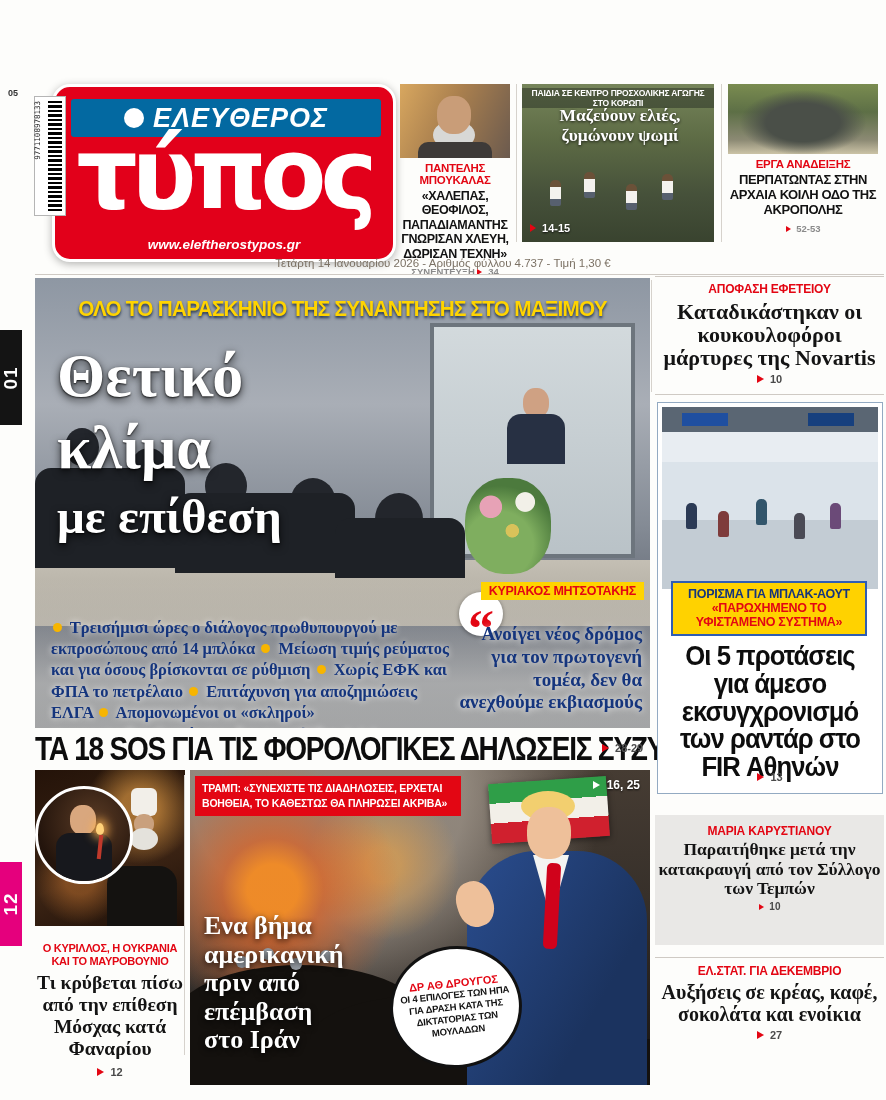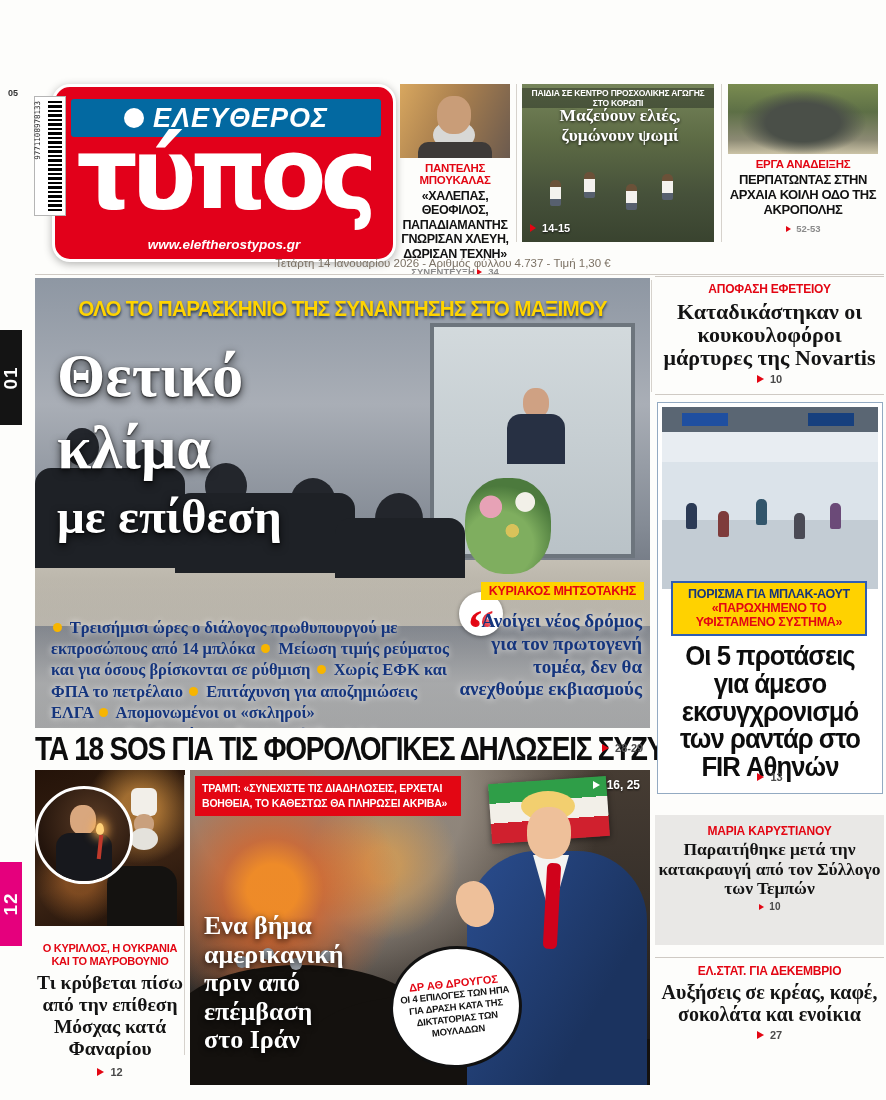--- a/index.html
+++ b/index.html
@@ -92,21 +92,21 @@
      font-weight:bold;font-size:16.5px;line-height:1.3;color:#15357d;
      text-shadow:0 0 6px rgba(255,255,255,.9);}
   .bdot{display:inline-block;width:9px;height:9px;border-radius:50%;background:#f7b500;margin:0 4px 1px 2px;}
   #bullets .pgnum{color:#f0a600;font-size:14px;}
   #quote-label{position:absolute;right:6px;top:304px;background:#ffd400;color:#e30613;
      font-weight:900;font-size:12.5px;padding:2px 8px;letter-spacing:-0.3px;}
   #quote-circ{position:absolute;left:424px;top:314px;width:44px;height:44px;border-radius:50%;
      background:#fff;box-shadow:0 1px 4px rgba(0,0,0,.4);display:flex;align-items:center;justify-content:center;}
   #quote-circ span{color:#e30613;font-family:"Liberation Serif",serif;font-weight:bold;
      font-size:52px;line-height:0;margin-top:30px;}
-  #quote-text{position:absolute;right:8px;top:332px;width:190px;text-align:right;color:#15357d;
+  #quote-text{position:absolute;right:8px;top:345px;width:190px;text-align:right;color:#15357d;
      font-family:"Liberation Serif",serif;font-weight:bold;font-size:19px;line-height:1.2;
      text-shadow:0 0 7px rgba(255,255,255,.95);}
 
   
   #tax{left:35px;top:730px;width:615px;height:36px;}
   #tax .h{position:absolute;left:0;top:0;font-weight:900;font-size:33px;letter-spacing:-1.5px;
      transform:scaleX(.85);transform-origin:left;color:#0d0d0d;white-space:nowrap;}
   #tax .pref{position:absolute;left:567px;top:12px;}
 
   

